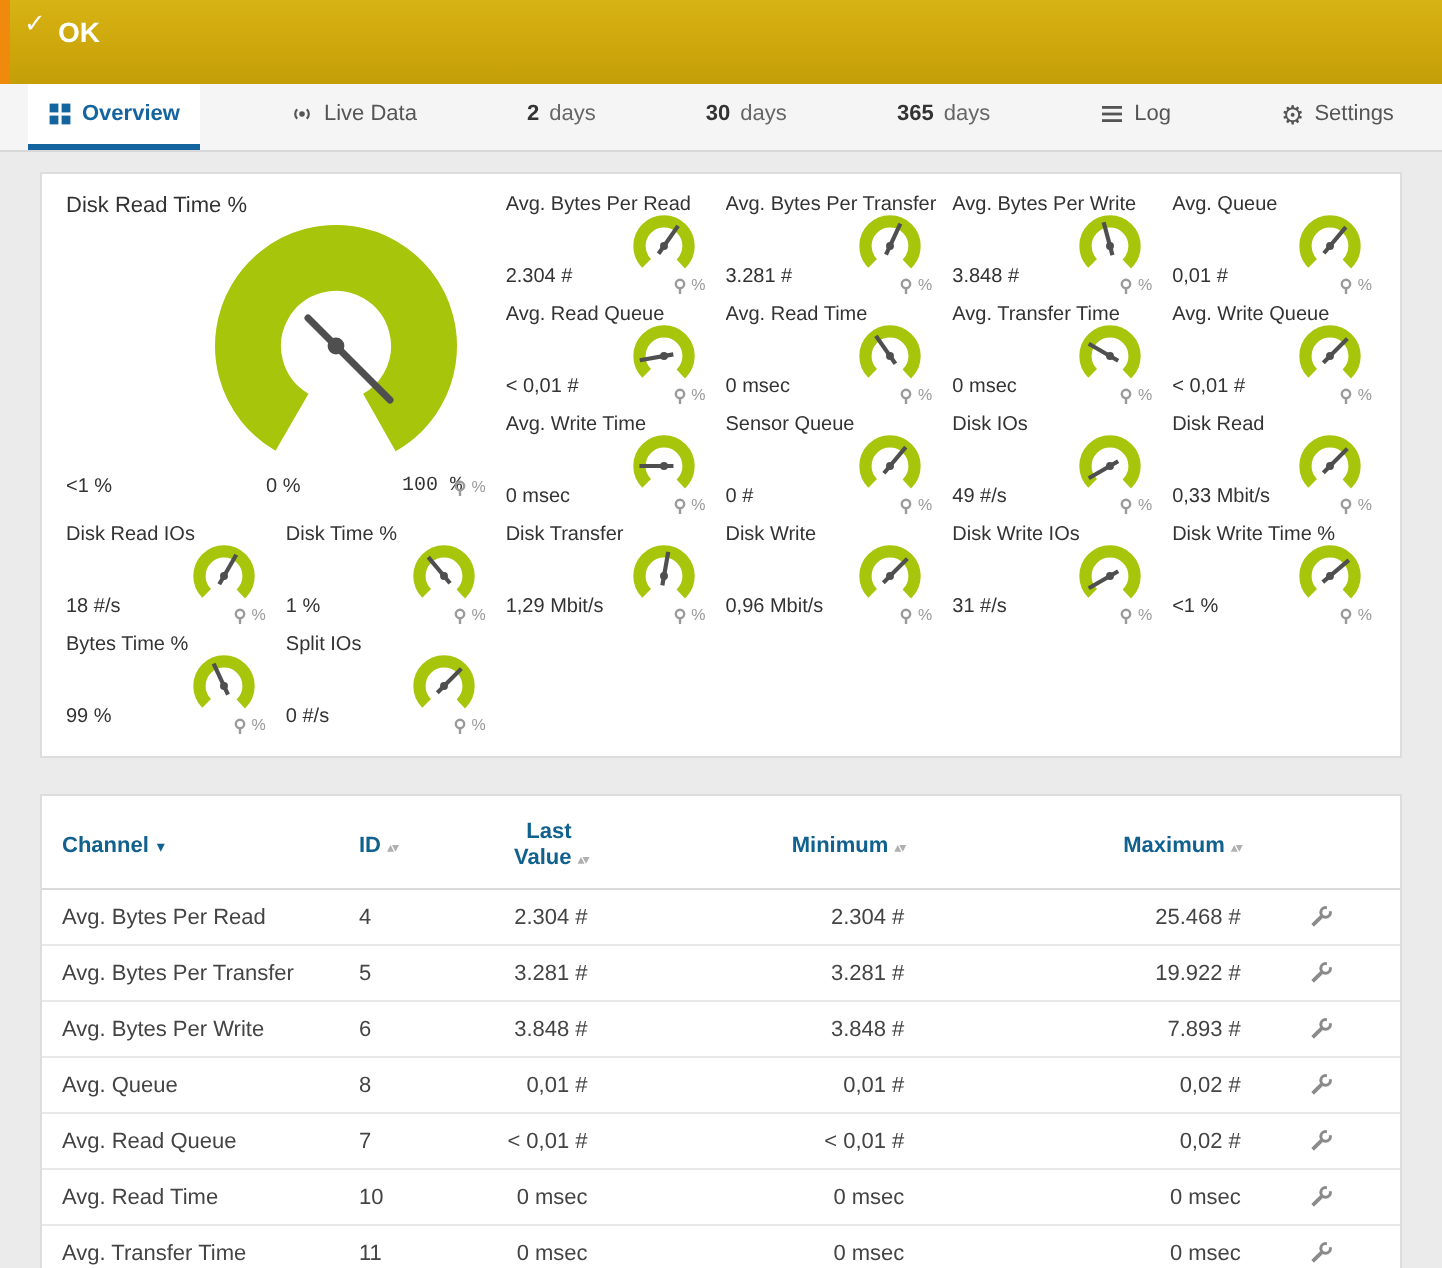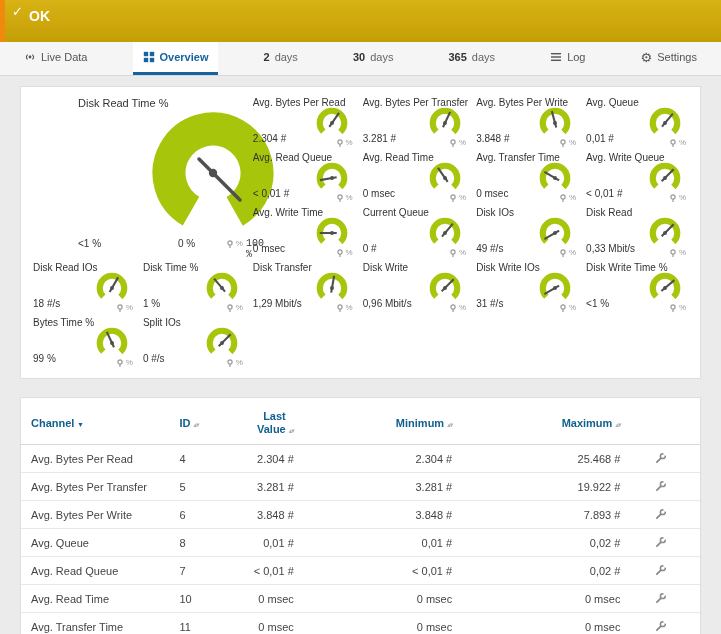--- a/index.html
+++ b/index.html
@@ -49,21 +49,21 @@
   .arc{fill:none;stroke:#a6c50b;stroke-width:6.5;stroke-dasharray:61.3 999;}
   .needle{stroke:#4f4f4f;stroke-width:2.2;}
   .hub{fill:#4f4f4f;}
   .gvalue{position:absolute;left:4px;bottom:6px;font-size:10px;color:#333;white-space:nowrap;}
   .iconpair{display:flex;align-items:center;gap:2px;color:#9a9a9a;}
   .gcell .iconpair{position:absolute;right:6px;bottom:3px;}
   .pin{width:8px;height:8px;stroke:#9a9a9a;fill:none;stroke-width:1.2;cursor:pointer;}
   .pct{font-size:8px;color:#9a9a9a;cursor:pointer;}
 
   
-  .bigcell{grid-column:1/3;grid-row:1/4;position:relative;padding:2px 4px;margin-left:45px;}
+  .bigcell{grid-column:1/3;grid-row:1/4;position:relative;padding:2px 4px;}
   .biglabel{font-size:11px;color:#333;}
   .bigdial{position:absolute;top:16px;left:64px;width:150px;height:124px;}
   .bigarc{fill:none;stroke:#a6c50b;stroke-width:33;stroke-dasharray:230.4 999;}
   .bigneedle{stroke:#4f4f4f;stroke-width:3.5;stroke-linecap:round;}
   .bighub{fill:#4f4f4f;}
   .bigbottom{position:absolute;left:4px;right:6px;bottom:8px;height:14px;font-size:10px;color:#333;}
   .bigvalue{position:absolute;left:0;top:0;}
   .scalemin{position:absolute;left:100px;top:0;}
   .scalemax{position:absolute;left:168px;top:0;font-family:Liberation Mono, monospace;}
   .bigbottom .iconpair{position:absolute;right:0;top:1px;}
@@ -87,35 +87,35 @@
 <body>
 
 <header class="topbar">
   <span class="check">✓</span>
   <div class="titleblock">
     <div class="status">OK</div>
   </div>
 </header>
 
 <nav class="tabbar">
-  <div class="tab">
-    <svg class="ticon" viewBox="0 0 12 12">
-        <circle cx="6" cy="6" r="1.4" fill="#555"></circle>
-        <path class="stroke" d="M3.6 3.6 a3.4 3.4 0 0 0 0 4.8 M8.4 3.6 a3.4 3.4 0 0 1 0 4.8"></path>
-      </svg>
-    <span>Live Data</span>
-  </div>
   <div class="tab active">
     <svg class="ticon" viewBox="0 0 12 12">
         <rect x="0.8" y="0.8" width="4.4" height="4.4"></rect>
         <rect x="6.8" y="0.8" width="4.4" height="4.4"></rect>
         <rect x="0.8" y="6.8" width="4.4" height="4.4"></rect>
         <rect x="6.8" y="6.8" width="4.4" height="4.4"></rect>
       </svg>
     <span>Overview</span>
+  </div>
+  <div class="tab">
+    <svg class="ticon" viewBox="0 0 12 12">
+        <circle cx="6" cy="6" r="1.4" fill="#555"></circle>
+        <path class="stroke" d="M3.6 3.6 a3.4 3.4 0 0 0 0 4.8 M8.4 3.6 a3.4 3.4 0 0 1 0 4.8"></path>
+      </svg>
+    <span>Live Data</span>
   </div>
   <div class="tab">
     <span class="num">2</span>
       <span class="word">days</span>
   </div>
   <div class="tab">
     <span class="num">30</span>
       <span class="word">days</span>
   </div>
   <div class="tab">
@@ -300,21 +300,21 @@
     <div class="gvalue">0 msec</div>
     <span class="iconpair">
       <svg class="pin" viewBox="0 0 8 8">
               <circle cx="4" cy="3" r="2.1"></circle>
               <line x1="4" y1="5.1" x2="4" y2="8"></line>
             </svg>
       <span class="pct">%</span>
     </span>
   </div>
         <div class="gcell">
-    <div class="glabel">Current Queue</div>
+    <div class="glabel">Sensor Queue</div>
     <svg class="gdial" viewBox="0 0 36 36">
       <circle class="arc" cx="18" cy="18" r="13" transform="rotate(135 18 18)"></circle>
       <line class="needle" x1="18" y1="23" x2="18" y2="5" transform="rotate(40 18 18)"></line>
       <circle class="hub" cx="18" cy="18" r="2.1"></circle>
     </svg>
     <div class="gvalue">0 #</div>
     <span class="iconpair">
       <svg class="pin" viewBox="0 0 8 8">
               <circle cx="4" cy="3" r="2.1"></circle>
               <line x1="4" y1="5.1" x2="4" y2="8"></line>

